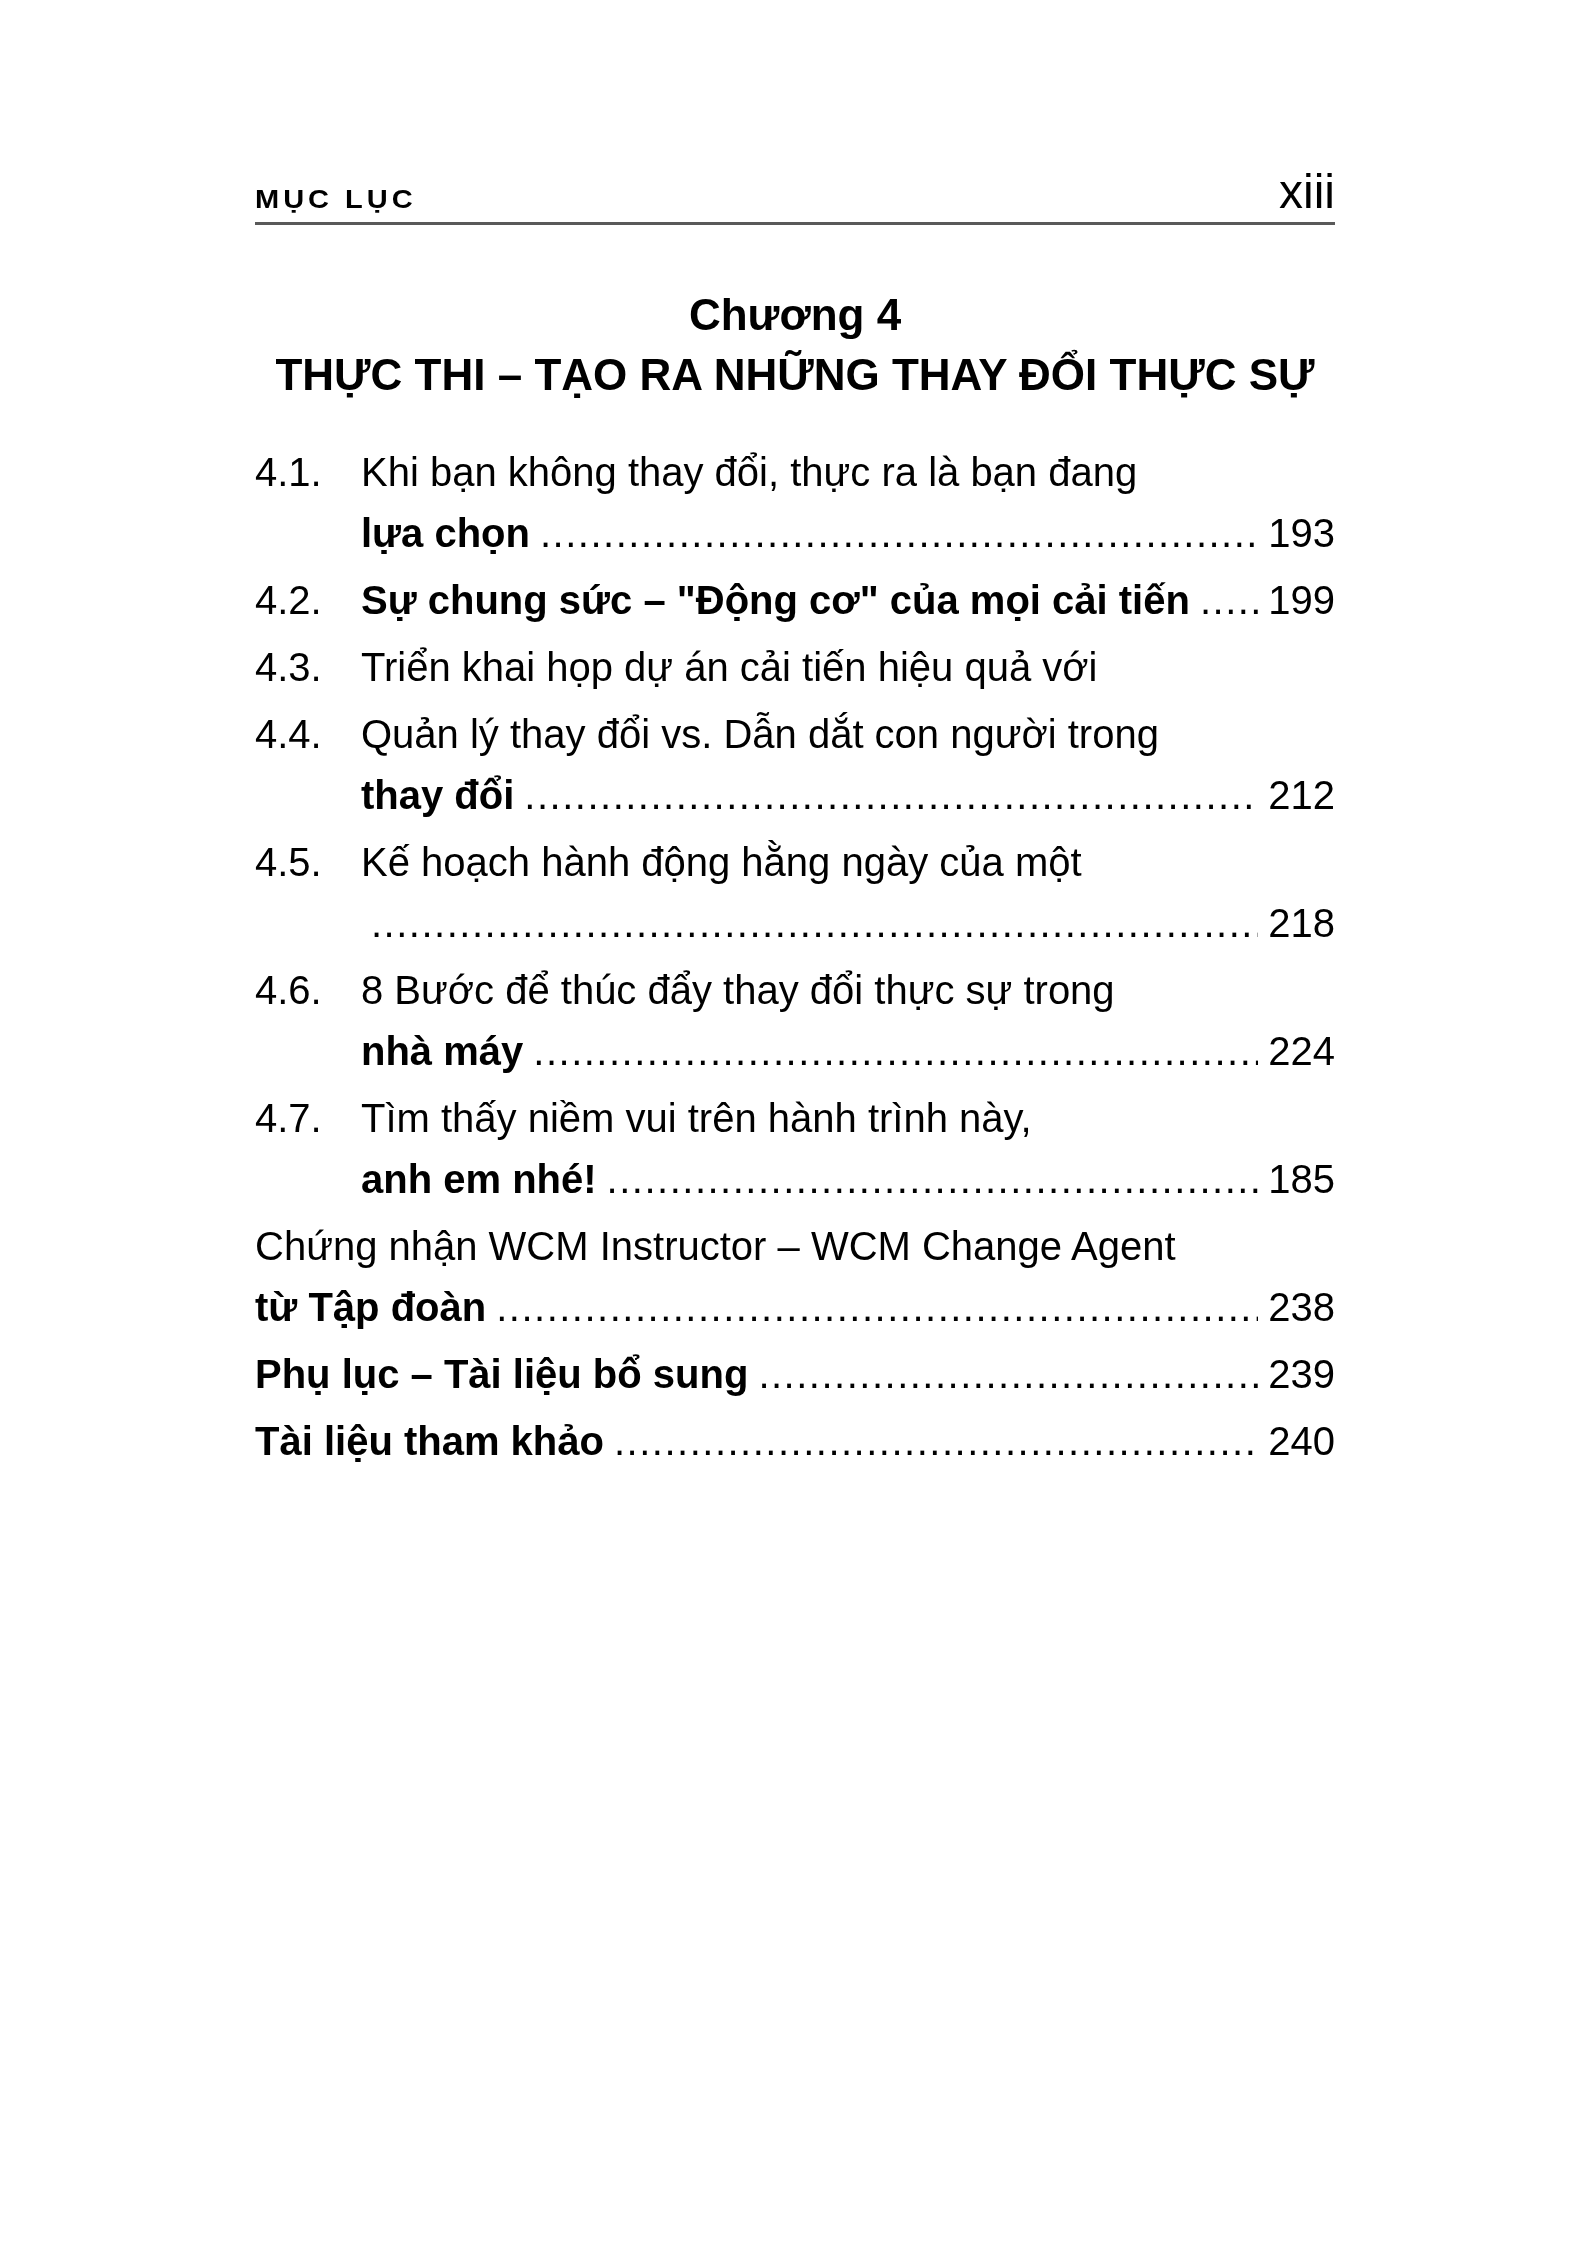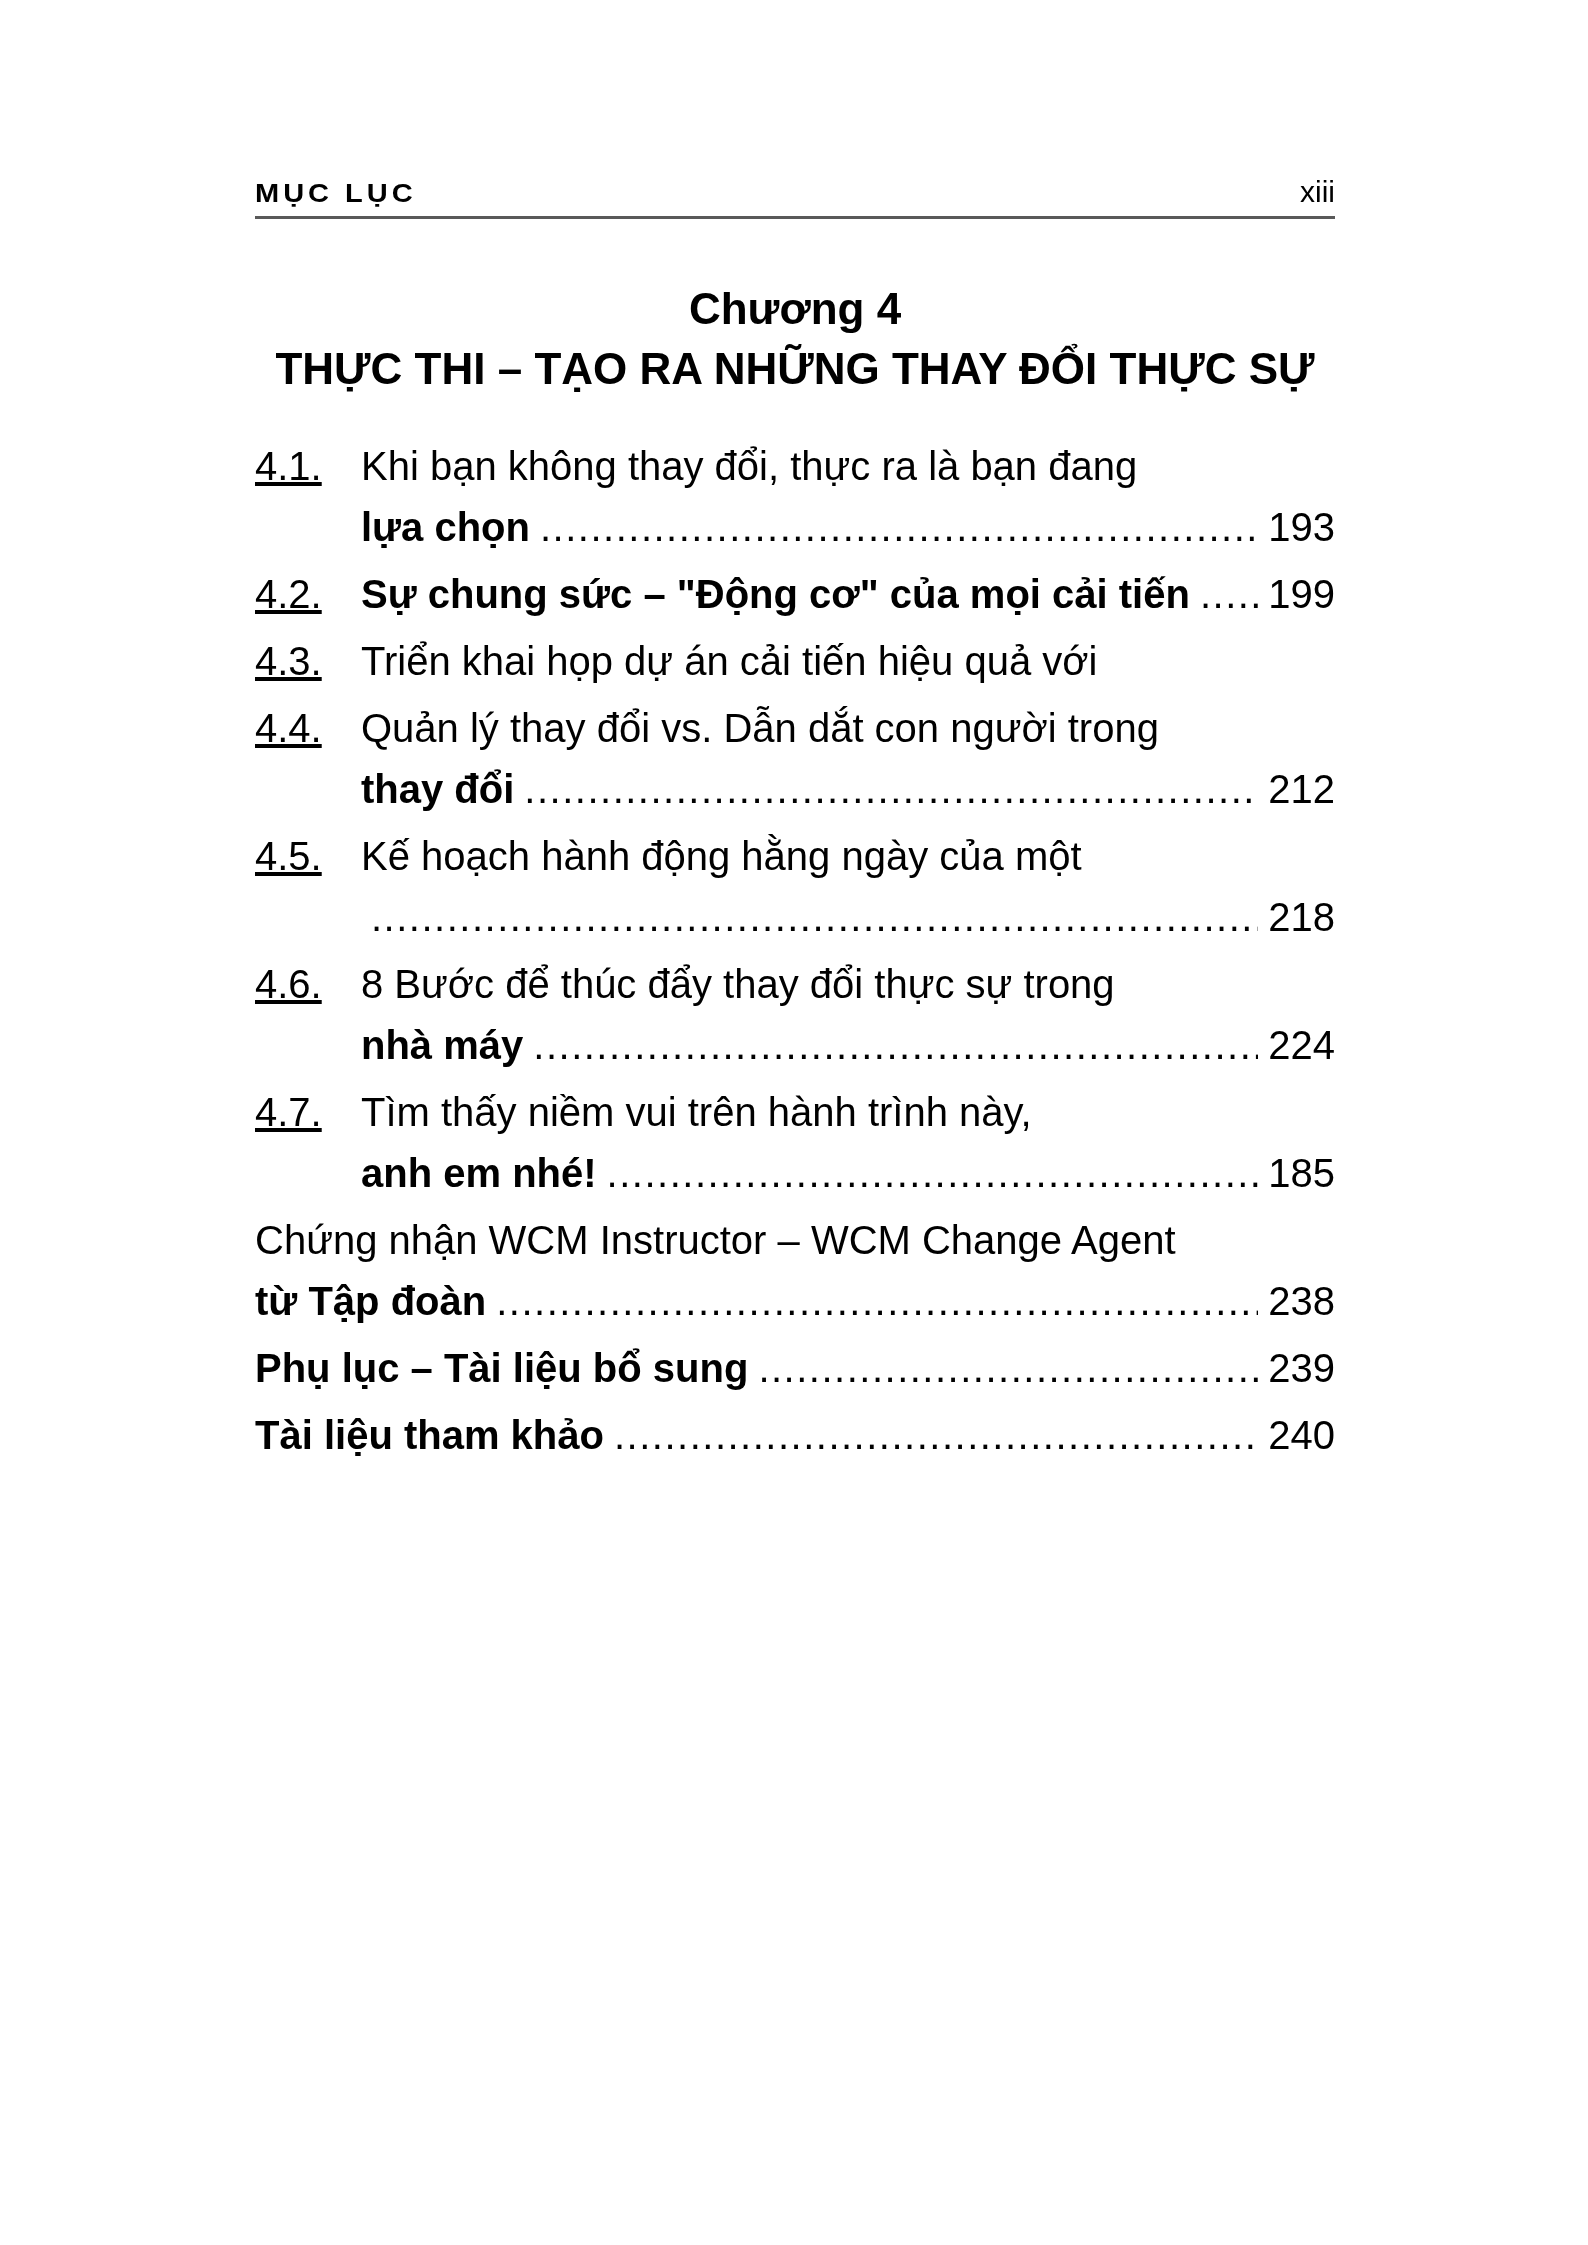--- a/index.html
+++ b/index.html
@@ -12,29 +12,29 @@
     color: #000000;
     padding: 176px 180px 0 182px;
     font-family: "Liberation Sans", "DejaVu Sans", sans-serif;
     overflow: hidden;
   }
   .running-header {
     display: flex; justify-content: space-between; align-items: baseline;
     line-height: 32px;
   }
   .rh-left  { font-size: 29px; letter-spacing: 4px; font-weight: 600; transform: scaleY(0.92); transform-origin: bottom left; }
-  .rh-right { font-size: 30px; }
+  .rh-right { font-size: 48px; }
   .rule { height: 3px; background: #595959; margin-top: 8px; }
   .chapter {
     text-align: center; margin-top: 60px;
     font-weight: bold; font-size: 44px; line-height: 60px;
   }
   .toc { margin-top: 37px; font-size: 40px; line-height: 61px; }
   .entry { position: relative; padding-left: 106px; margin-bottom: 6px; }
-  .entry .num { position: absolute; left: 0; top: 0; text-decoration: underline; }
+  .entry .num { position: absolute; left: 0; top: 0; }
   .entry.flush { padding-left: 0; }
   .entry .first-line { display: block; white-space: nowrap; }
   .last-line { display: flex; align-items: baseline; }
   .last-text { flex: 0 0 auto; white-space: nowrap; font-weight: bold; }
   .leader {
     flex: 1 1 auto; min-width: 0;
     overflow: hidden; white-space: nowrap;
     margin: 0 10px 0 10px;
   }
   .leader::after {

